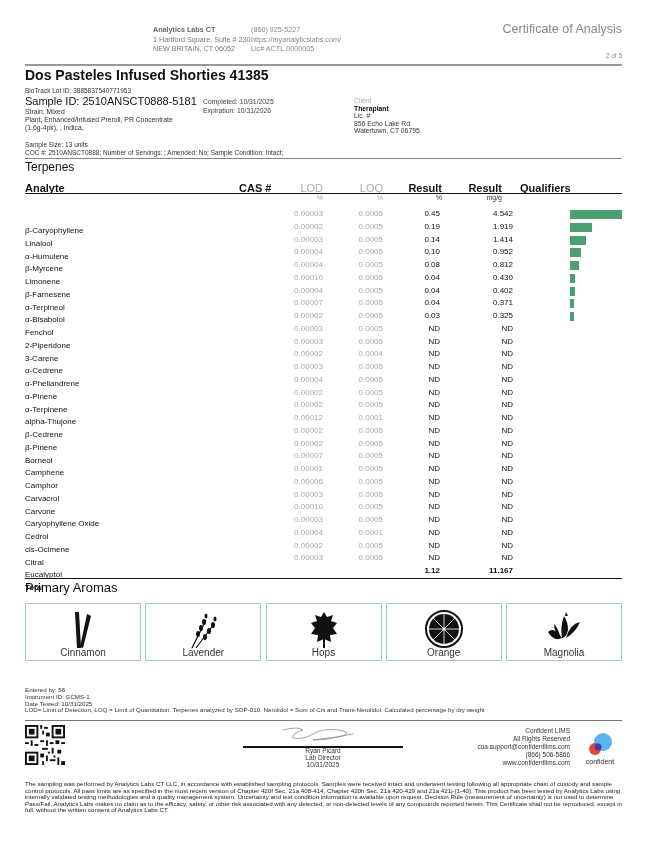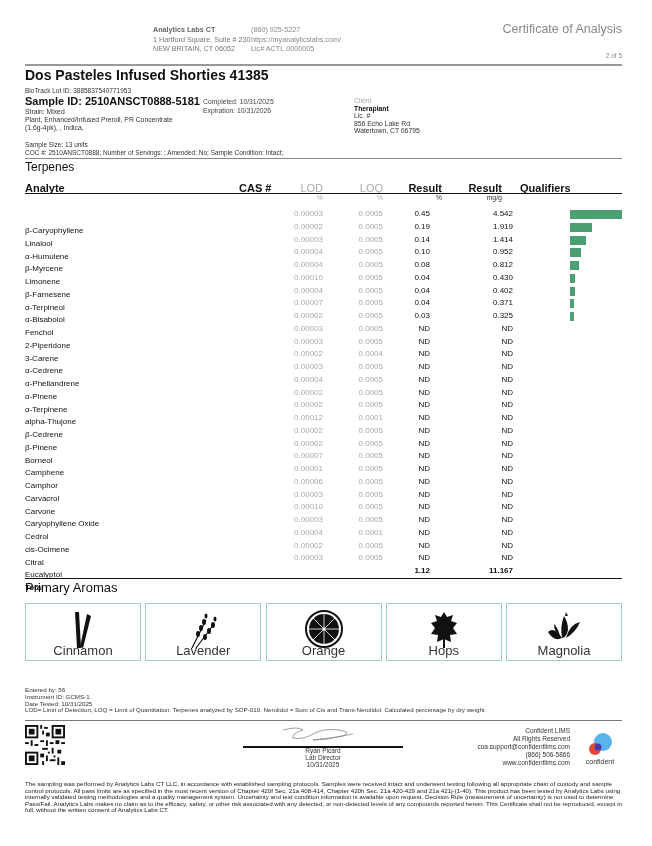--- a/index.html
+++ b/index.html
@@ -16,21 +16,21 @@
   .hdr-addr { position: absolute; left: 128px; top: 9px; font-size: 7.2px; line-height: 9.5px; color: #777; }
   .hdr-addr .b { font-weight: bold; color: #666; }
   .hdr-contact { position: absolute; left: 226px; top: 9px; font-size: 7.2px; line-height: 9.5px; color: #888; }
   .hdr-title { position: absolute; right: 0; top: 6px; font-size: 12.5px; color: #888; }
   .hdr-page { position: absolute; right: 0; top: 36px; font-size: 6.5px; color: #888; }
   .hdr-rule { position: absolute; left: 25px; top: 64px; width: 597px; height: 2px; background: #999; }
 
   
   .prod-title { position: absolute; left: 25px; top: 67px; font-size: 14px; font-weight: bold; color: #111; }
   .biotrack { position: absolute; left: 25px; top: 87px; font-size: 6.5px; color: #333; }
-  .sample-id { position: absolute; left: 25px; top: 95px; font-size: 11px; font-weight: bold; color: #111; }
+  .sample-id { position: absolute; left: 25px; top: 95px; font-size: 11px; font-weight: normal; color: #111; }
   .dates { position: absolute; left: 203px; top: 98px; font-size: 6.8px; line-height: 8.5px; color: #444; }
   .strain { position: absolute; left: 25px; top: 108px; font-size: 6.8px; line-height: 7.8px; color: #333; }
   .sample-size { position: absolute; left: 25px; top: 141px; font-size: 6.5px; line-height: 7.5px; color: #333; }
   .client { position: absolute; left: 354px; top: 97px; font-size: 6.8px; line-height: 7.6px; color: #333; }
   .client .lbl { color: #aaa; }
   .client .name { font-weight: bold; color: #111; }
   .sec-rule { position: absolute; left: 25px; top: 158px; width: 597px; height: 1px; background: #888; }
 
   .sec-title { position: absolute; left: 25px; font-size: 12px; color: #111; }
 
@@ -40,31 +40,31 @@
   .th.gray { color: #aaa; font-weight: normal; }
   .th-rule { position: absolute; left: 0; top: 11px; width: 597px; height: 1px; background: #111; }
   .unit { position: absolute; top: 12px; font-size: 7px; color: #aaa; }
   .unit.dark { color: #333; }
   .rows { position: absolute; left: 0; top: 26px; width: 597px; }
   .row { position: relative; height: 12.75px; font-size: 8px; line-height: 12.75px; }
   .row span { position: absolute; top: 0; }
   .c-name { left: 0; color: #111; margin-top: 17px; }
   .c-lod { right: 299px; color: #aaa; text-align: right; }
   .c-loq { right: 239px; color: #aaa; text-align: right; }
-  .c-pct { right: 192px; color: #111; text-align: right; }
+  .c-pct { right: 182px; color: #111; text-align: right; }
   .c-mg { right: 109px; color: #111; text-align: center; }
   .bar { position: absolute; left: 545px; top: 2px; height: 9px; background: #4aa070; }
   .row.total { font-weight: bold; }
   .tot-rule { position: absolute; left: 0; height: 1.5px; width: 597px; background: #111; }
 
   
   .aromas { position: absolute; left: 25px; top: 603px; width: 597px; height: 58px; display: flex; justify-content: space-between; }
   .aroma { width: 116px; height: 58px; border: 1px solid #9fd0b8; position: relative; }
   .aroma svg { position: absolute; left: 50%; top: 6px; transform: translateX(-50%); }
-  .aroma-label { position: absolute; left: 0; right: 0; bottom: 2px; text-align: center; font-size: 13px; color: #333; }
+  .aroma-label { position: absolute; left: 0; right: 0; bottom: 2px; text-align: center; font-size: 10px; color: #333; }
 
   
   .notes { position: absolute; left: 25px; top: 687px; font-size: 6.2px; line-height: 6.8px; color: #333; }
   .foot-rule1 { position: absolute; left: 25px; top: 720px; width: 597px; height: 1px; background: #777; }
   .qr { position: absolute; left: 25px; top: 725px; width: 40px; height: 40px; }
   .sig { position: absolute; left: 243px; top: 724px; width: 160px; height: 50px; }
   .sig-line { position: absolute; left: 0; top: 22px; width: 160px; height: 1.5px; background: #111; }
   .sig-text { position: absolute; left: 0; width: 160px; top: 24px; text-align: center; font-size: 6.5px; line-height: 6.8px; color: #333; }
   .lims { position: absolute; left: 420px; top: 727px; width: 150px; text-align: right; font-size: 6.5px; line-height: 8px; color: #333; }
   .conf-logo { position: absolute; left: 575px; top: 730px; width: 50px; height: 40px; }
@@ -367,39 +367,39 @@
           <ellipse cx="25" cy="15" rx="2" ry="3"></ellipse>
             <ellipse cx="21" cy="21" rx="2" ry="3"></ellipse>
             <ellipse cx="17" cy="27" rx="2" ry="3"></ellipse>
           <ellipse cx="18" cy="6" rx="1.5" ry="2.5"></ellipse>
             <ellipse cx="27" cy="9" rx="1.5" ry="2.5"></ellipse>
         </g>
       </svg>
       <div class="aroma-label">Lavender</div>
     </div>
     <div class="aroma">
+      <svg width="30" height="40" viewBox="0 0 30 40">
+        <path d="M15 2 L18 7 L24 5 L22 11 L28 13 L24 18 L28 24 L21 25 L22 32 L15 29 L8 32 L9 25 L2 24 L6 18 L2 13 L8 11 L6 5 L12 7 Z" fill="#111"></path>
+        <rect x="14" y="29" width="2" height="9" fill="#111"></rect>
+      </svg>
+      <div class="aroma-label">Hops</div>
+    </div>
+    <div class="aroma">
       <svg width="40" height="40" viewBox="0 0 40 40">
         <circle cx="20" cy="19" r="18" fill="#fff" stroke="#111" stroke-width="2"></circle>
         <circle cx="20" cy="19" r="15" fill="#111"></circle>
         <g stroke="#fff" stroke-width="0.8">
           <line x1="20" y1="4" x2="20" y2="34"></line>
             <line x1="5" y1="19" x2="35" y2="19"></line>
           <line x1="9" y1="8" x2="31" y2="30"></line>
             <line x1="31" y1="8" x2="9" y2="30"></line>
         </g>
         <circle cx="20" cy="19" r="1.5" fill="#fff"></circle>
       </svg>
       <div class="aroma-label">Orange</div>
-    </div>
-    <div class="aroma">
-      <svg width="30" height="40" viewBox="0 0 30 40">
-        <path d="M15 2 L18 7 L24 5 L22 11 L28 13 L24 18 L28 24 L21 25 L22 32 L15 29 L8 32 L9 25 L2 24 L6 18 L2 13 L8 11 L6 5 L12 7 Z" fill="#111"></path>
-        <rect x="14" y="29" width="2" height="9" fill="#111"></rect>
-      </svg>
-      <div class="aroma-label">Hops</div>
     </div>
     <div class="aroma">
       <svg width="40" height="40" viewBox="0 0 40 40">
         <path d="M20 6 Q16 16 18 28 Q22 28 24 20 Q24 12 20 6 Z" fill="#111"></path>
         <path d="M4 22 Q10 16 18 28 Q10 32 4 22 Z" fill="#111"></path>
         <path d="M36 12 Q32 22 22 28 Q26 14 36 12 Z" fill="#111"></path>
         <path d="M10 14 Q14 18 16 26 Q10 22 10 14 Z" fill="#111"></path>
         <path d="M22 2 L24 6 L21 6 Z" fill="#111"></path>
       </svg>
       <div class="aroma-label">Magnolia</div>

